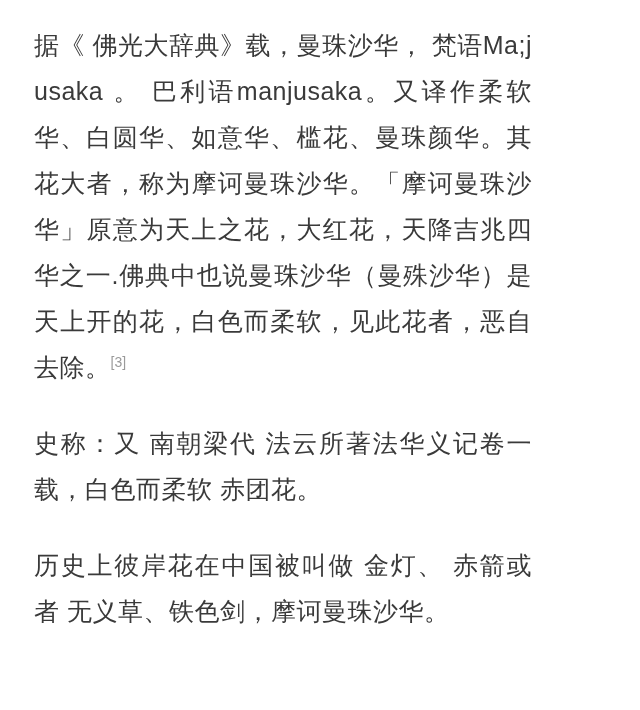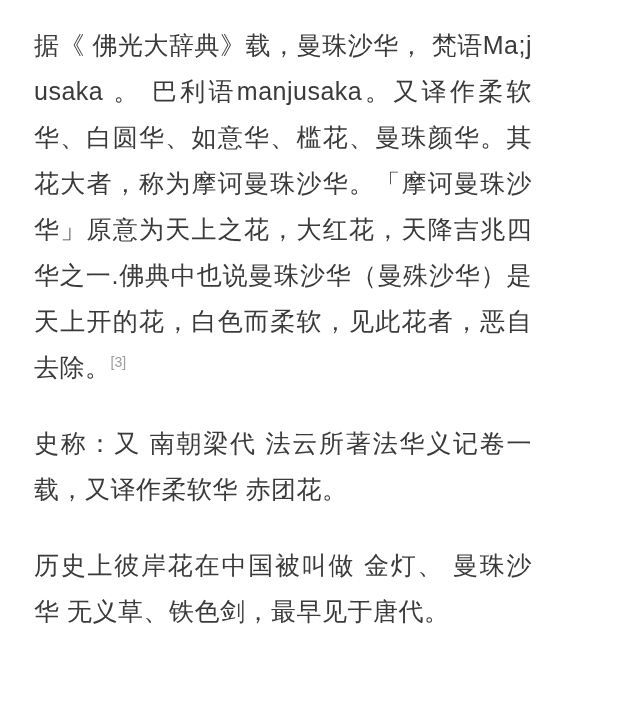--- a/index.html
+++ b/index.html
@@ -40,17 +40,17 @@
     letter-spacing: 0;
   }
 </style>
 </head>
 <body>
 
 <div class="article">
 
   <p class="para"><span>据《 佛光大辞典》载，曼珠沙华， 梵语Ma;jusaka 。 巴利语manjusaka。又译作柔软华、白圆华、如意华、槛花、曼珠颜华。其花大者，称为摩诃曼珠沙华。「摩诃曼珠沙华」原意为天上之花，大红花，天降吉兆四华之一.佛典中也说曼珠沙华（曼殊沙华）是天上开的花，白色而柔软，见此花者，恶自去除。</span><span class="ref">[3]</span></p>
 
-  <p class="para"><span>史称：又 南朝梁代 法云所著法华义记卷一载，又译作柔软华 赤团花。</span></p>
+  <p class="para"><span>史称：又 南朝梁代 法云所著法华义记卷一载，白色而柔软 赤团花。</span></p>
 
-  <p class="para"><span>历史上彼岸花在中国被叫做 金灯、 曼珠沙华 无义草、铁色剑，最早见于唐代。</span></p>
+  <p class="para"><span>历史上彼岸花在中国被叫做 金灯、 赤箭或者 无义草、铁色剑，摩诃曼珠沙华。</span></p>
 
 </div>
 
 </body></html>

